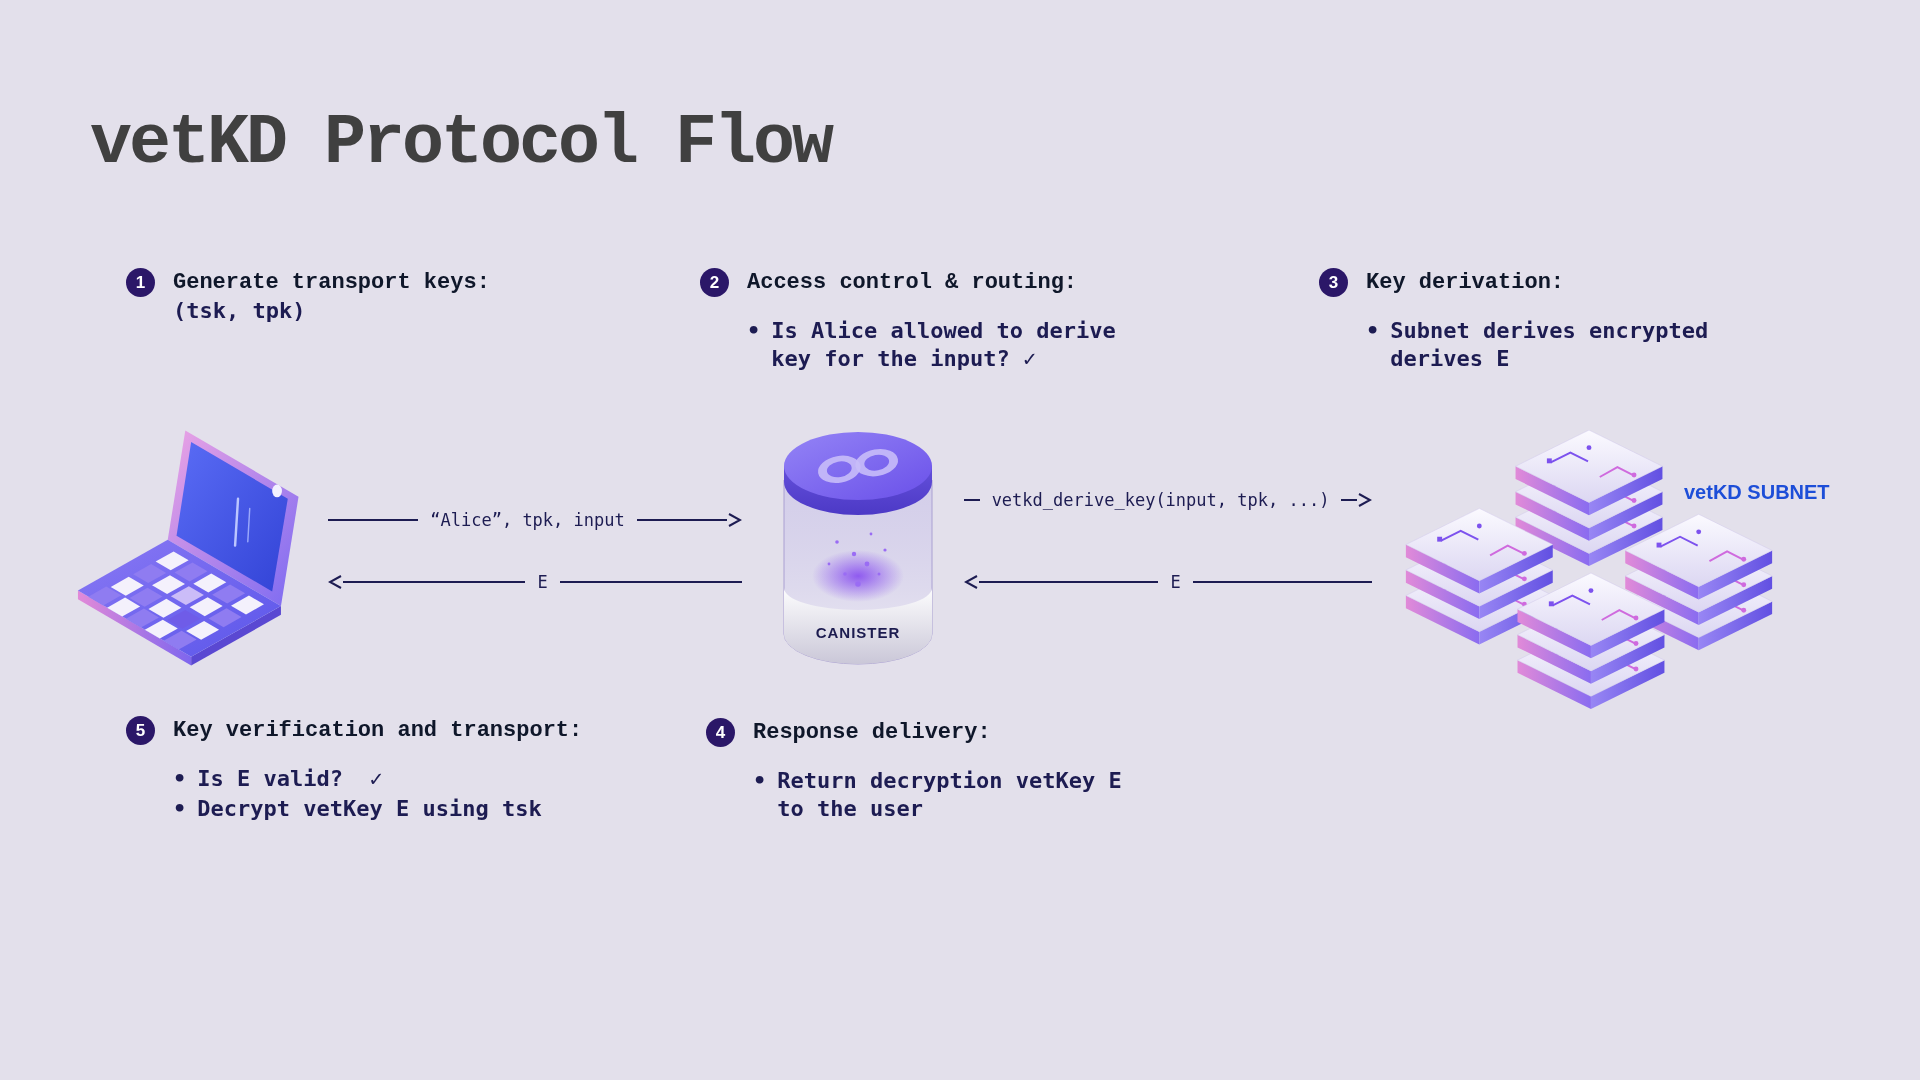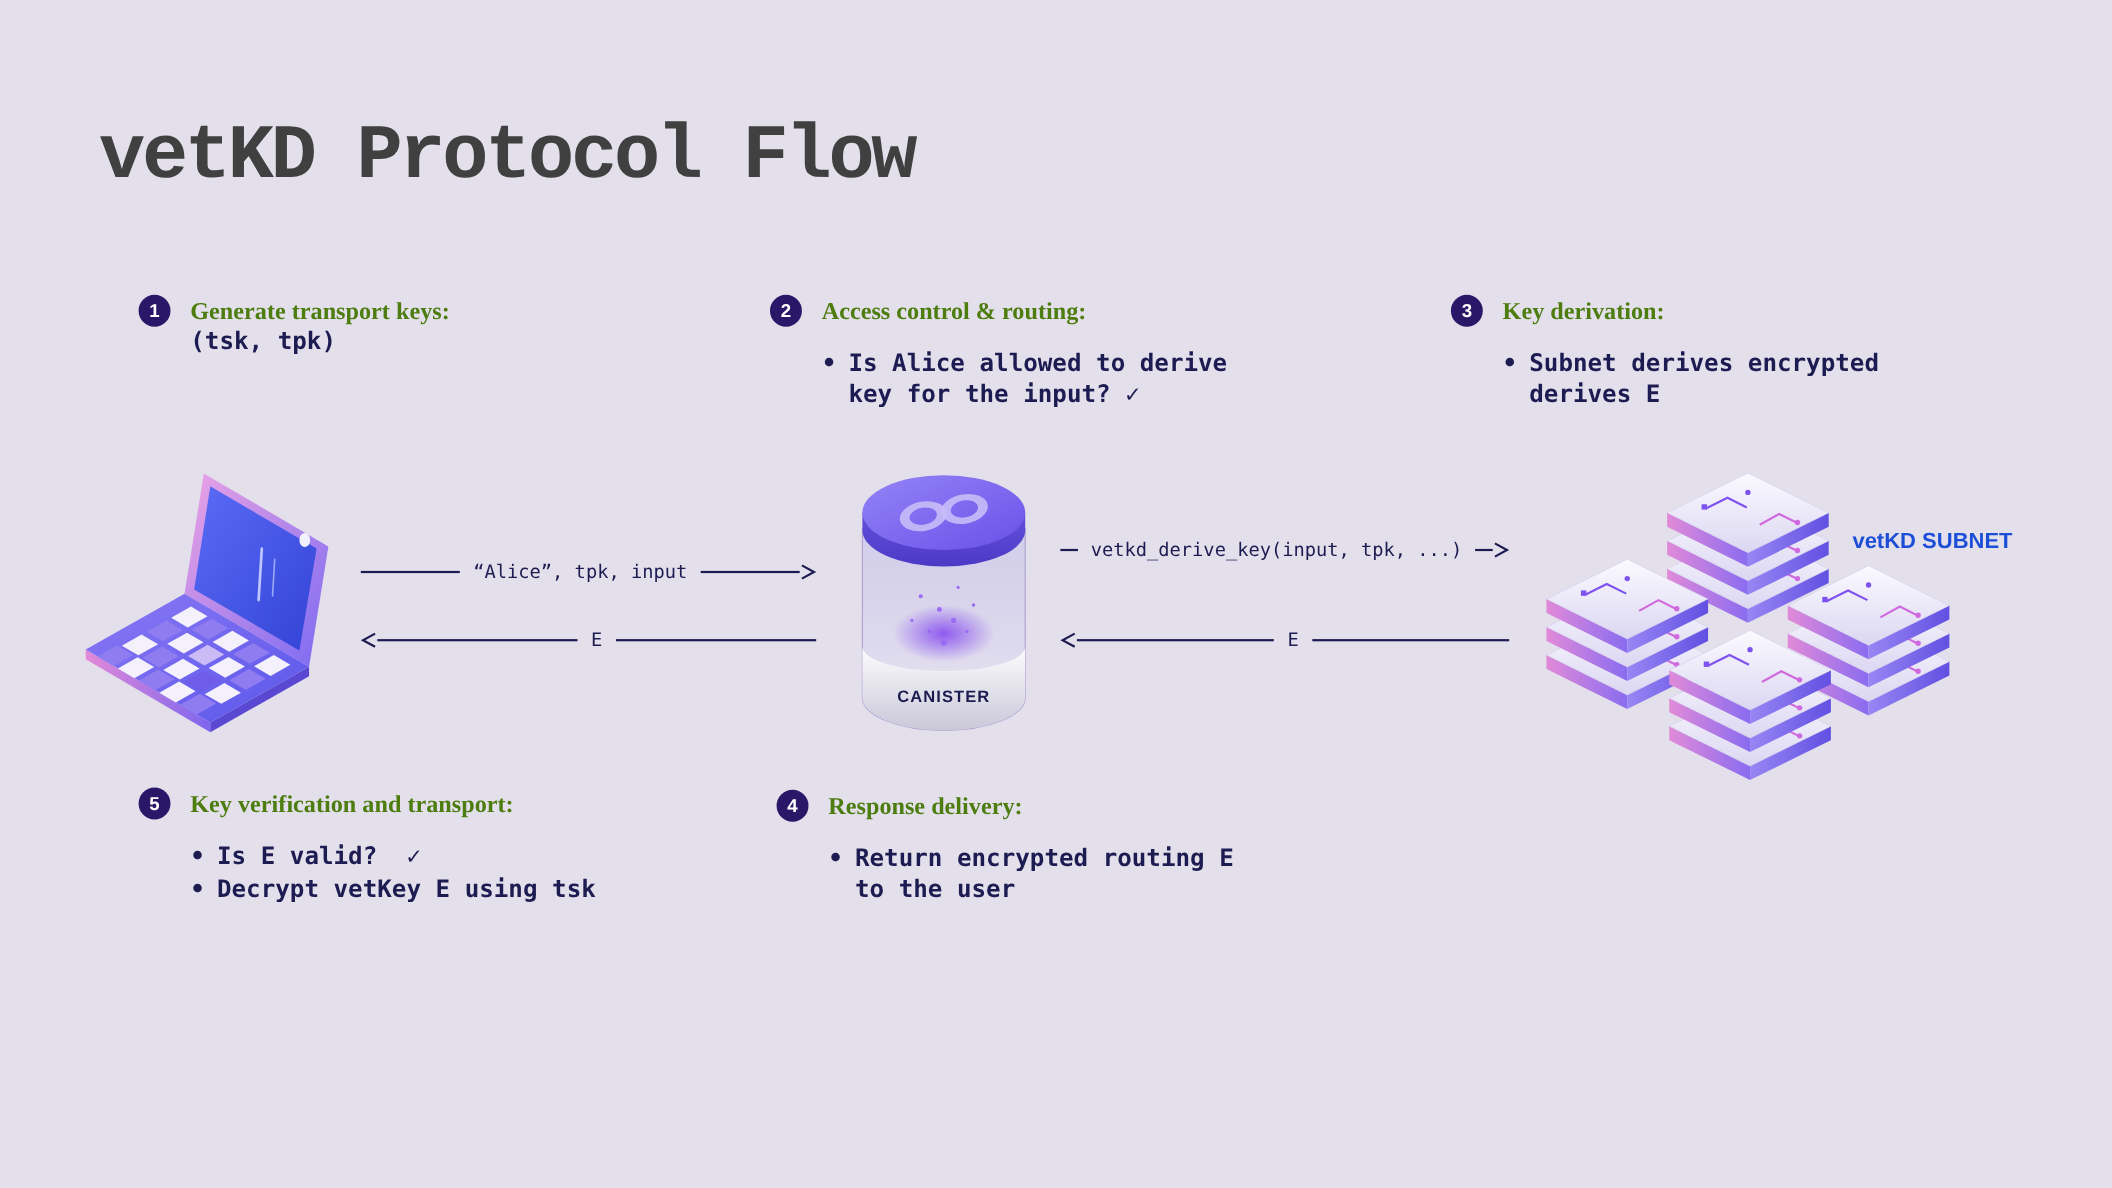--- a/index.html
+++ b/index.html
@@ -19,22 +19,22 @@
     margin-top:20px;
   }
   .step { position:absolute; display:flex; gap:18px; align-items:flex-start; }
   .badge {
     flex:0 0 29px; width:29px; height:29px; border-radius:50%;
     background:#2b1768; color:#ffffff;
     font-family:"Liberation Sans", sans-serif; font-weight:700; font-size:17px;
     display:flex; align-items:center; justify-content:center;
   }
   .step h2 {
-    font-family:Liberation Serif, serif; font-size:22px; font-weight:700;
-    line-height:29px; white-space:nowrap; color:#4d7c0f;
+    font-family:Liberation Mono, monospace; font-size:22px; font-weight:700;
+    line-height:29px; white-space:nowrap; color:#0f172a;
   }
   .note { font-size:22px; font-weight:700; line-height:28px; }
   .bullets { margin-top:20px; display:flex; flex-direction:column; gap:2px; }
   .bullet { display:flex; font-size:22px; font-weight:700; line-height:28px; }
   .bullet::before { content:"•"; margin-right:11px; }
   .bullet span { display:block; max-width:360px; white-space:pre-wrap; }
   .arrow { position:absolute; display:flex; align-items:center; height:26px; }
   .aline { flex:1 1 auto; height:2px; background:#1d1c52; }
   .alabel { padding:0 12px; font-size:17px; font-weight:400; white-space:nowrap; color:#1d1c52; }
   .ahead { flex:0 0 auto; display:block; }
@@ -95,21 +95,21 @@
     </div>
   </div>
 </section>
 
 <section class="step" style="left:706px;top:718px">
   <div class="badge">4</div>
   <div class="content">
     <h2>Response delivery:</h2>
     <div class="bullets">
       <div class="bullet">
-          <span>Return encrypted routing E to the user</span>
+          <span>Return decryption vetKey E to the user</span>
         </div>
     </div>
   </div>
 </section>
 
 <div class="arrow" style="left:328px;top:507px;width:414px">
   <div class="aline"></div>
   <span class="alabel">“Alice”, tpk, input</span>
   <div class="aline"></div>
   <svg class="ahead" width="15" height="16" viewBox="0 0 15 16">

